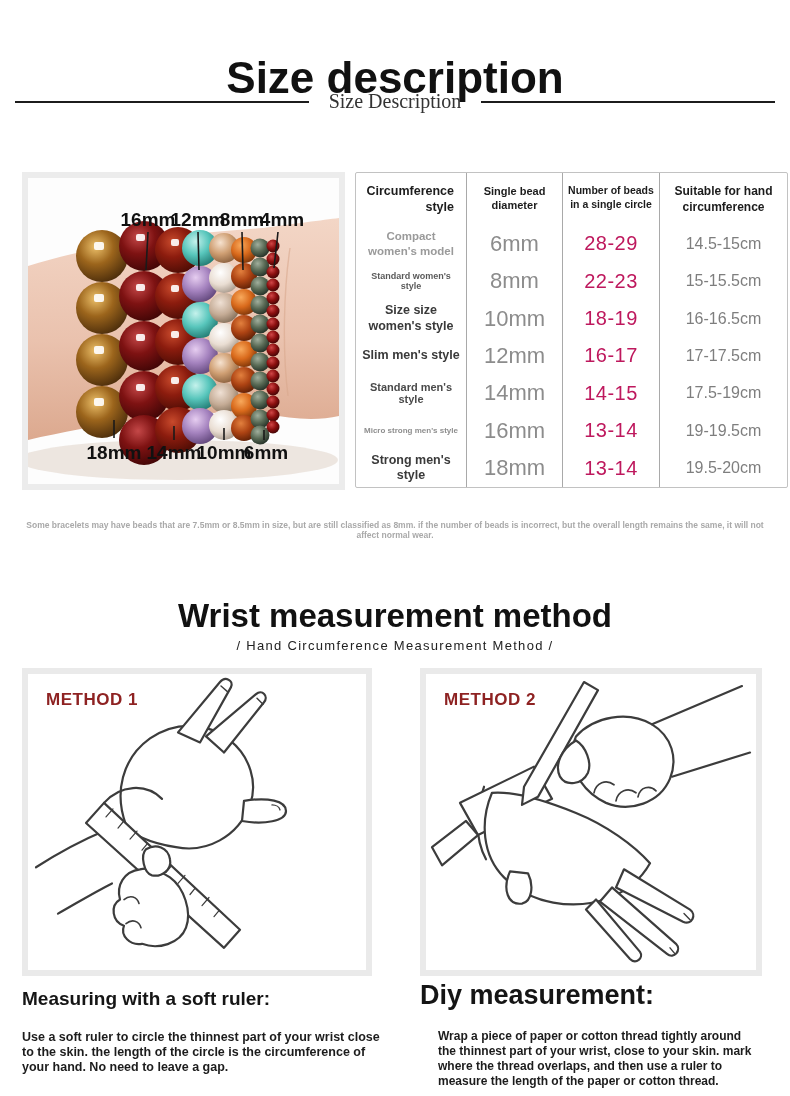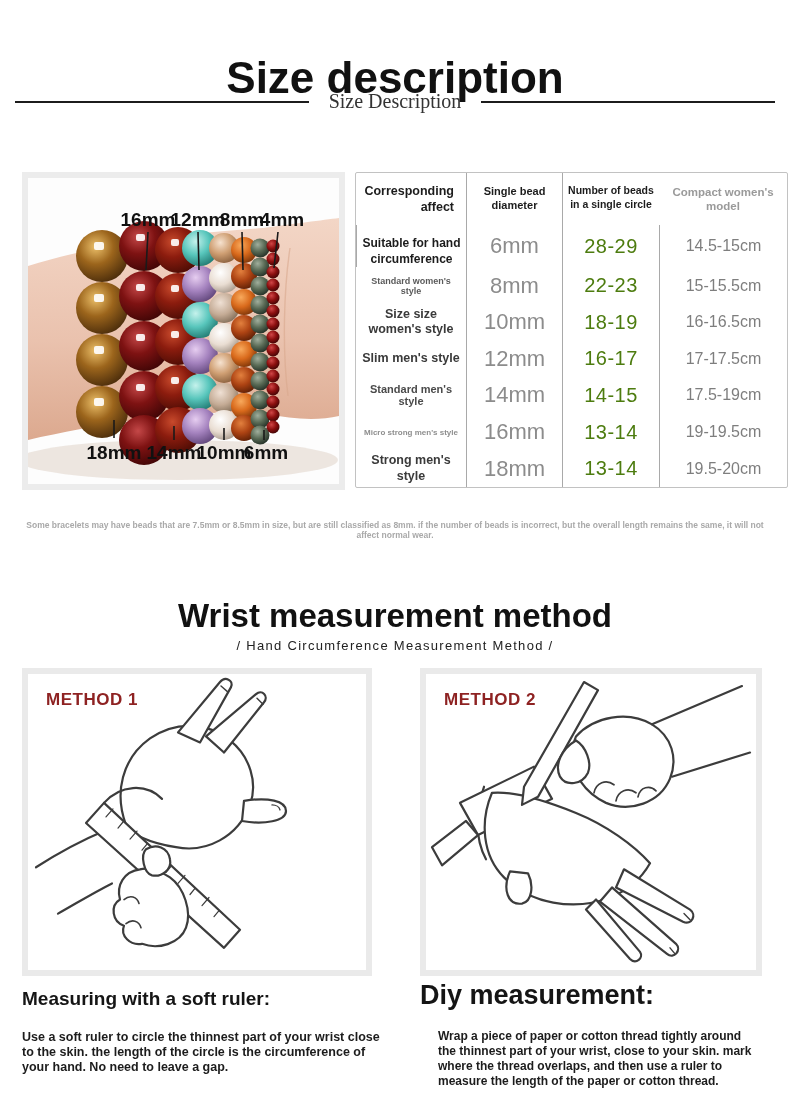--- a/index.html
+++ b/index.html
@@ -30,21 +30,21 @@
   .h-style{font-size:12.5px;justify-content:flex-end;text-align:right;padding-right:12px;line-height:1.25;}
   .h-diam{font-size:11px;line-height:1.3;}
   .h-beads{font-size:10.5px;line-height:1.3;}
   .h-circ{font-size:12px;line-height:1.3;}
   .lbl-light{color:#9a9a9a;font-size:11.5px;font-weight:600;line-height:1.25;}
   .lbl-small{color:#5a5a5a;font-size:9px;font-weight:600;}
   .lbl-bold{color:#3a3a3a;font-size:12.5px;font-weight:700;line-height:1.25;}
   .lbl-norm{color:#4a4a4a;font-size:11px;font-weight:600;}
   .lbl-xs{color:#8e8e8e;font-size:8px;font-weight:600;}
   .val-d{font-size:22px;color:#8c8c8c;font-weight:400;}
-  .val-n{font-size:20px;color:#4d7c0f;font-weight:400;letter-spacing:.5px;}
+  .val-n{font-size:20px;color:#be185d;font-weight:400;letter-spacing:.5px;}
   .val-c{font-size:16px;color:#7e7e7e;font-weight:400;}
 
   
   .note{position:absolute;top:508px;left:20px;right:20px;text-align:center;
         font-size:8.5px;color:#a9a9a9;font-weight:600;margin-top:12px;}
 
   
   .m-title{position:absolute;top:570px;left:0;width:100%;text-align:center;
            font-size:33px;font-weight:700;color:#111;}
   .m-sub{position:absolute;top:638px;left:0;width:100%;text-align:center;
@@ -260,26 +260,26 @@
       <text class="bead-label" x="214" y="48" text-anchor="middle">8mm</text>
       <text class="bead-label" x="254" y="48" text-anchor="middle">4mm</text>
       <text class="bead-label" x="86" y="281" text-anchor="middle">18mm</text>
       <text class="bead-label" x="146" y="281" text-anchor="middle">14mm</text>
       <text class="bead-label" x="196" y="281" text-anchor="middle">10mm</text>
       <text class="bead-label" x="238" y="281" text-anchor="middle">6mm</text>
     </svg>
   </div>
 
   <div class="size-table">
-    <div class="cell hcell h-style">Corresponding affect</div>
+    <div class="cell hcell h-style">Circumference style</div>
     <div class="cell sep hcell h-diam">Single bead diameter</div>
     <div class="cell sep hcell h-beads">Number of beads in a single circle</div>
+    <div class="cell sep hcell h-circ">Suitable for hand circumference</div>
+
     <div class="cell lbl-light">Compact women's model</div>
-
-    <div class="cell sep hcell h-circ">Suitable for hand circumference</div>
     <div class="cell sep val-d">6mm</div>
     <div class="cell sep val-n">28-29</div>
     <div class="cell sep val-c">14.5-15cm</div>
 
     <div class="cell lbl-small">Standard women's style</div>
     <div class="cell sep val-d">8mm</div>
     <div class="cell sep val-n">22-23</div>
     <div class="cell sep val-c">15-15.5cm</div>
 
     <div class="cell lbl-bold">Size size women's style</div>

